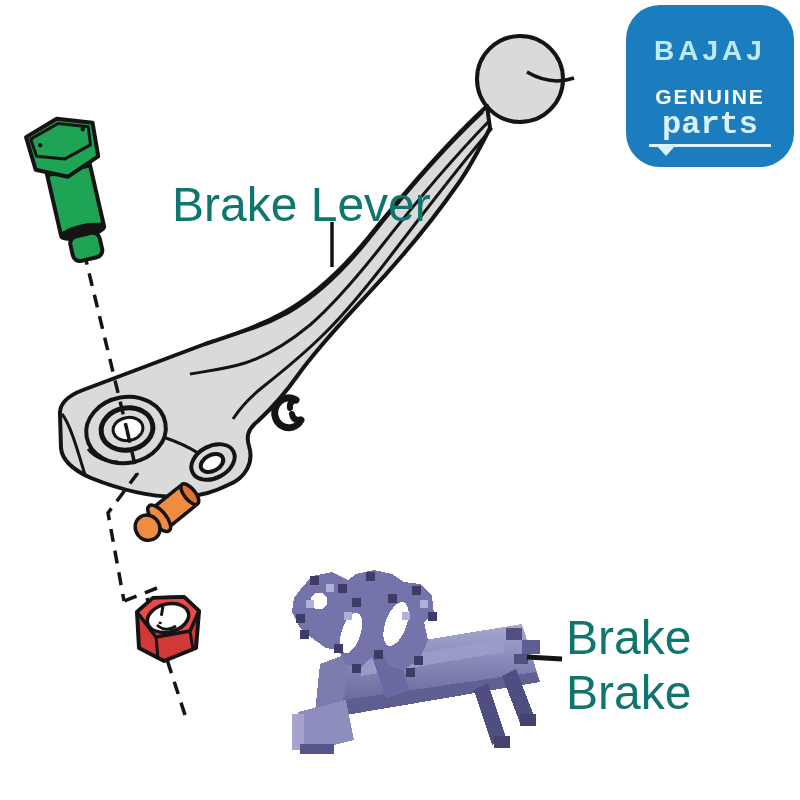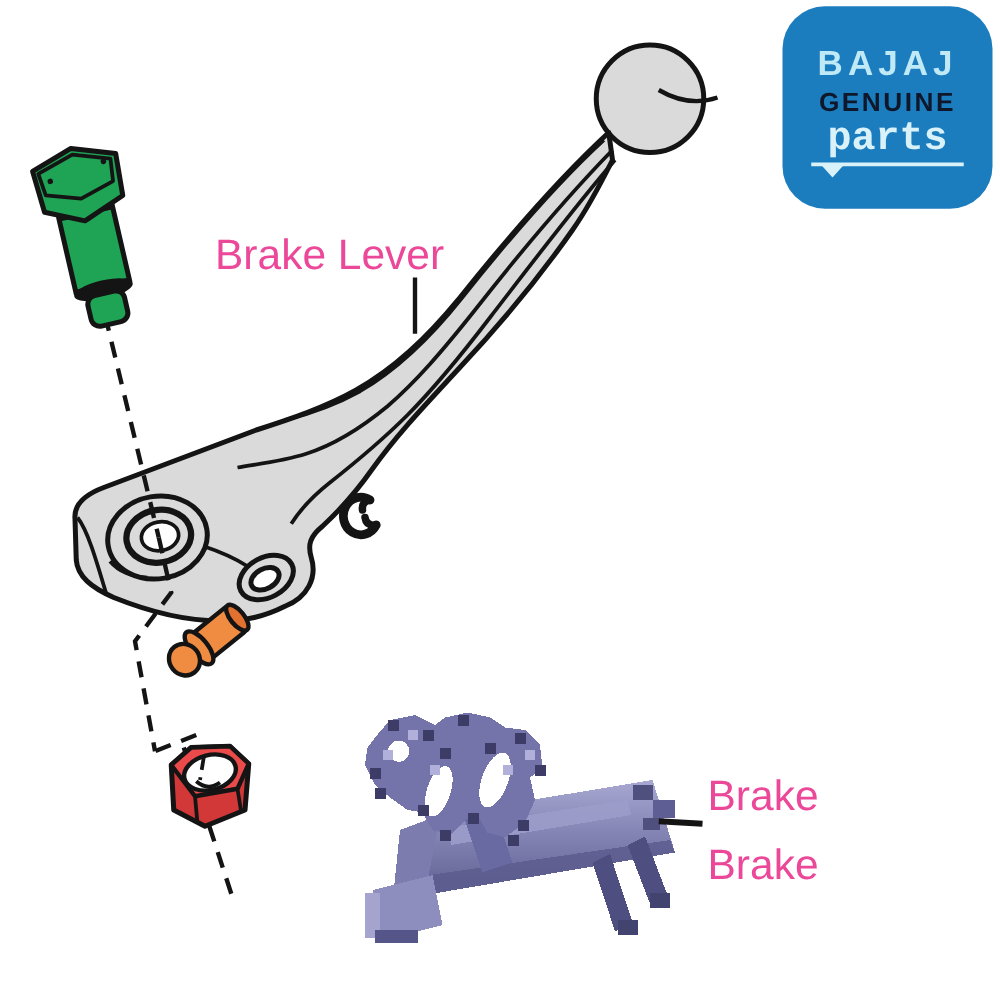--- a/index.html
+++ b/index.html
@@ -2,42 +2,42 @@
 <html><head>
 <meta charset="utf-8">
 <style>
   html,body{margin:0;padding:0;background:#fff;}
   .canvas{
     position:relative;width:800px;height:800px;background:#ffffff;
     font-family:"Liberation Sans", sans-serif;overflow:hidden;
   }
   .canvas svg{position:absolute;left:0;top:0;}
   .part-label{
-    position:absolute;color:#ec4899;font-size:34px;line-height:55px;
+    position:absolute;color:#0f766e;font-size:48px;line-height:55px;
     font-family:"Liberation Sans", sans-serif;white-space:nowrap;
   }
   #label-brake-lever{left:172px;top:177px;}
   #label-brake-switch{left:566px;top:610px;text-align:right;}
   .watermark{
     position:absolute;left:351px;top:379px;font-weight:bold;
     font-family:"Liberation Sans", sans-serif;letter-spacing:0px;line-height:26px;
   }
   .watermark .wm-pre{color:#AACBDD;font-size:20px;}
   .watermark .wm-brand{color:#9B9B9B;font-size:25px;}
   .watermark .wm-suf{color:#AACBDD;font-size:14px;}
   .logo{
     position:absolute;left:626px;top:5px;width:168px;height:162px;
     background:#1B7DBE;border-radius:34px;display:flex;flex-direction:column;
     align-items:center;box-sizing:border-box;padding-top:32px;
   }
   .logo-brand{
     color:#BFE9F7;font-size:28px;font-weight:bold;letter-spacing:4px;line-height:28px;
   }
   .logo-genuine{
-    color:#0f172a;font-size:21px;font-weight:600;letter-spacing:2px;line-height:24px;margin-top:6px;
+    color:#ffffff;font-size:21px;font-weight:600;letter-spacing:2px;line-height:24px;margin-top:20px;
   }
   .logo-parts{
     color:#D9F2FA;font-size:32px;font-weight:bold;line-height:32px;margin-top:0px;font-family:Liberation Mono, monospace;
   }
   .logo-rule{position:relative;width:122px;height:3px;background:#D9F2FA;margin-top:3px;}
   .logo-chevron{
     position:absolute;left:8px;top:2px;width:0;height:0;
     border-left:9px solid transparent;border-right:9px solid transparent;
     border-top:10px solid #D9F2FA;
   }

